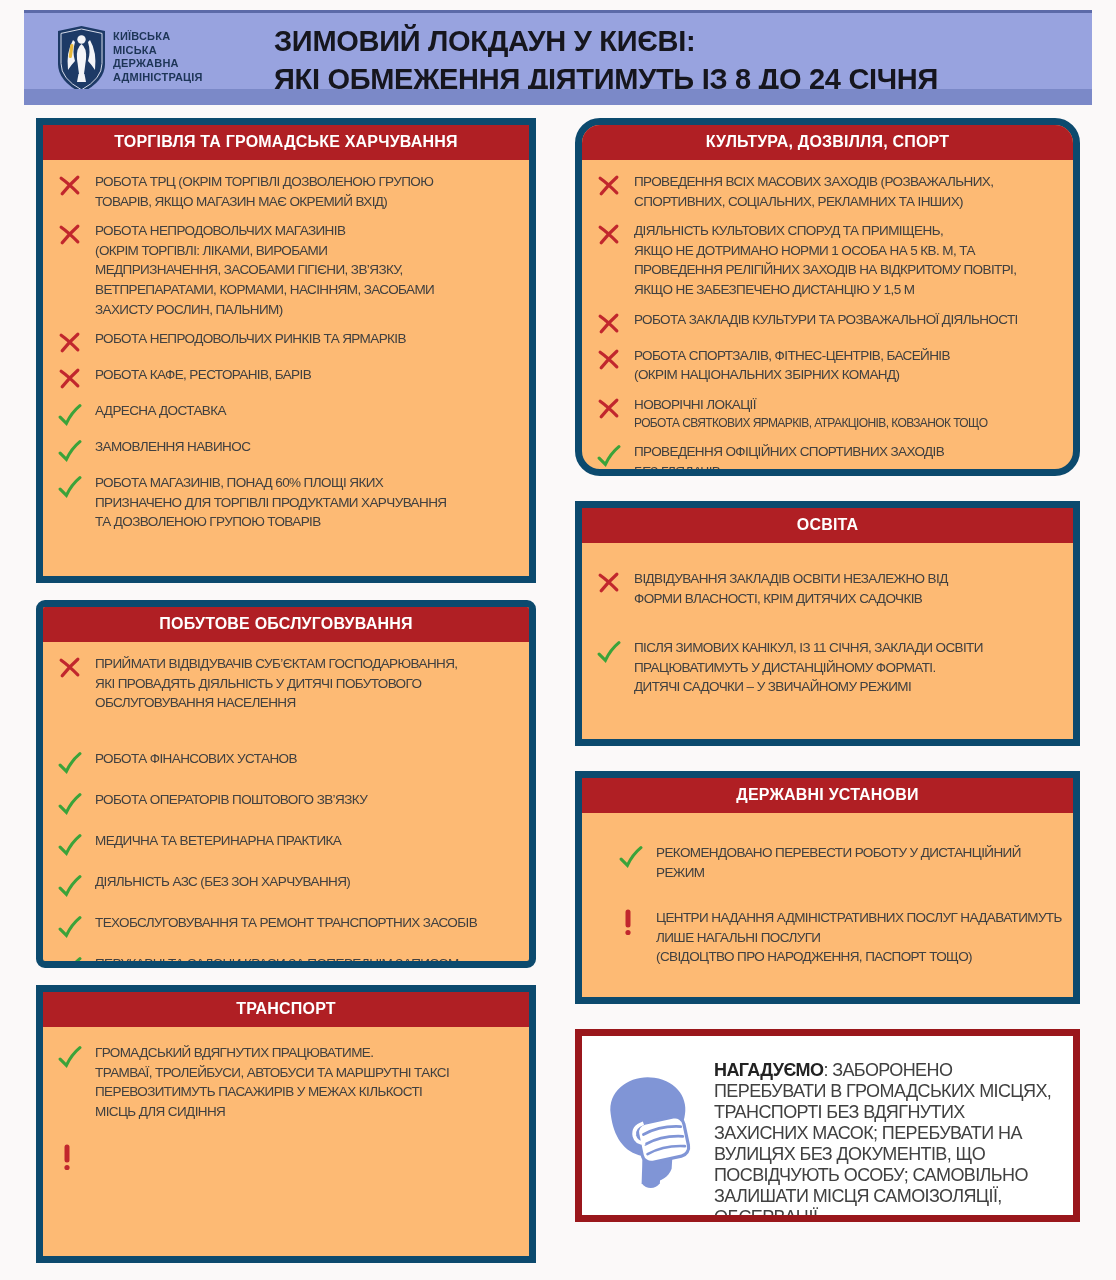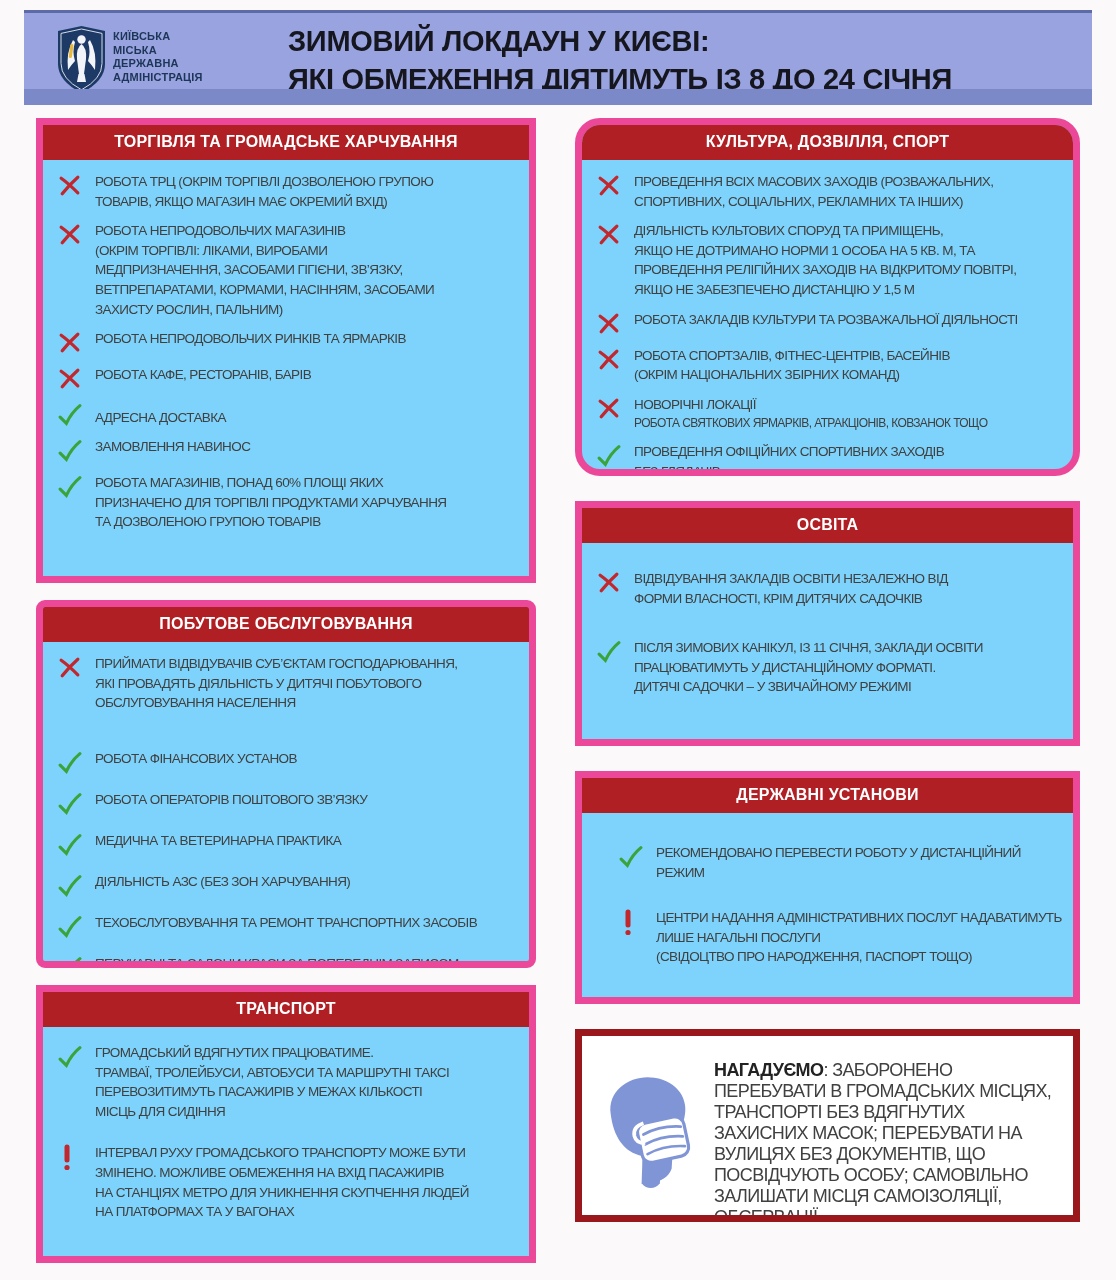--- a/index.html
+++ b/index.html
@@ -22,30 +22,30 @@
   }
   .logo-wrap{
     position:absolute;left:34px;top:13px;display:flex;gap:8px;align-items:flex-start;
   }
   .shield{width:47px;height:67px;display:block;}
   .org-name{
     color:#1d3557;font-size:11px;font-weight:bold;line-height:13.5px;
     letter-spacing:.2px;margin-top:4px;white-space:pre-line;
   }
   .big-title{
-    position:absolute;left:264px;top:9px;
+    position:absolute;left:250px;top:9px;
     color:#16161e;font-weight:bold;font-size:29px;line-height:38px;
     letter-spacing:-.3px;white-space:nowrap;
   }
   
   #col-left{position:absolute;left:36px;top:118px;width:500px;display:flex;flex-direction:column;gap:17px;}
   #col-right{position:absolute;left:575px;top:118px;width:505px;display:flex;flex-direction:column;gap:25px;}
   
   .section{
-    box-sizing:border-box;border:7px solid #ec4899;background:#7dd3fc;
+    box-sizing:border-box;border:7px solid #0c4a6e;background:#fdba74;
     overflow:hidden;
   }
   .section-header{
     background:#b01f24;color:#fff;text-align:center;
     font-weight:bold;font-size:16px;letter-spacing:.2px;
     padding:8px 4px 9px;
   }
   .items{padding:12px 8px 6px 14px;}
   .item-row{display:flex;gap:11px;margin-bottom:10px;}
   .icon{width:27px;flex:0 0 27px;padding-top:1px;}
@@ -175,21 +175,21 @@
     </span>
   </div>
         <div class="item-row" data-icon="check">
     <span class="icon">
 
       <svg class="i-check" viewBox="0 0 24 24">
               <path d="M3 14.5 L9 20.5 Q14 10 22 3.5" stroke="#3aa33a" stroke-width="3" stroke-linecap="round" fill="none"></path>
             </svg>
 
     </span>
-    <span style="display:flex;flex-direction:column;justify-content:flex-end;">
+    <span style="display:flex;flex-direction:column;">
       <span class="item-text">АДРЕСНА ДОСТАВКА</span>
 
     </span>
   </div>
         <div class="item-row" data-icon="check">
     <span class="icon">
 
       <svg class="i-check" viewBox="0 0 24 24">
               <path d="M3 14.5 L9 20.5 Q14 10 22 3.5" stroke="#3aa33a" stroke-width="3" stroke-linecap="round" fill="none"></path>
             </svg>
@@ -334,27 +334,20 @@
     </span>
   </div>
         <div class="item-row" data-icon="exclamation">
     <span class="icon">
 
       <svg class="i-excl" viewBox="0 0 20 27">
               <path d="M10 3 L10 16" stroke="#c1272d" stroke-width="5" stroke-linecap="round" fill="none"></path>
               <circle cx="10" cy="23.5" r="2.6" fill="#c1272d"></circle>
             </svg>
     </span>
-    <span style="display:flex;flex-direction:column;">
-      <span class="item-text">ІНТЕРВАЛ РУХУ ГРОМАДСЬКОГО ТРАНСПОРТУ МОЖЕ БУТИ
-ЗМІНЕНО. МОЖЛИВЕ ОБМЕЖЕННЯ НА ВХІД ПАСАЖИРІВ
-НА СТАНЦІЯХ МЕТРО ДЛЯ УНИКНЕННЯ СКУПЧЕННЯ ЛЮДЕЙ
-НА ПЛАТФОРМАХ ТА У ВАГОНАХ</span>
-
-    </span>
   </div>
       </div>
   </div>
   </div>
 <div id="col-right">
     <div class="section">
     <div class="section-header">КУЛЬТУРА, ДОЗВІЛЛЯ, СПОРТ</div>
     <div class="items">
         <div class="item-row" data-icon="cross">
     <span class="icon">

